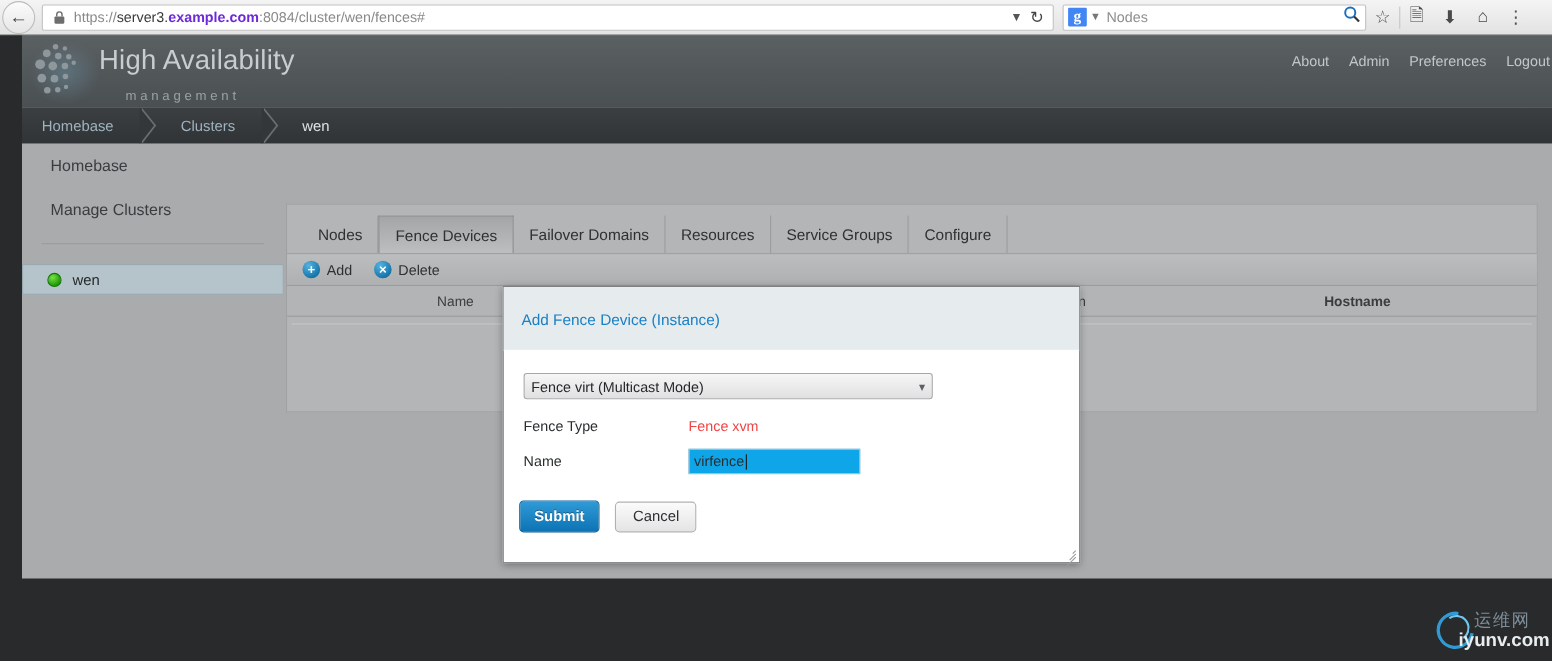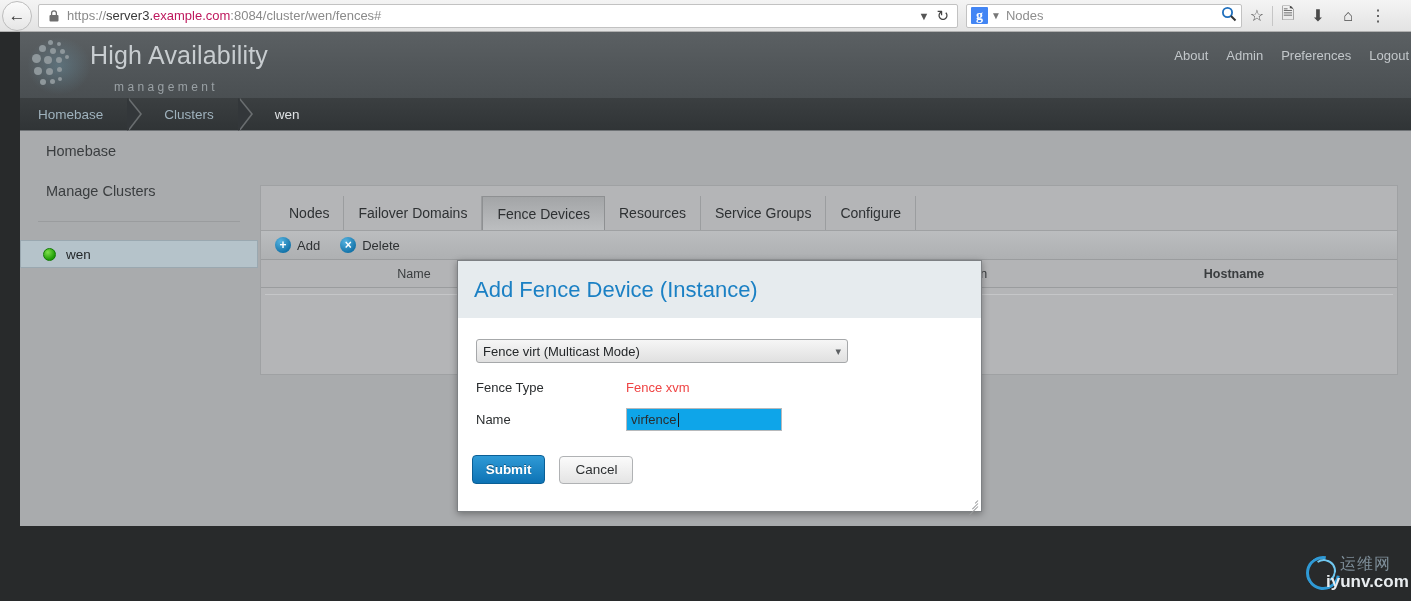--- a/index.html
+++ b/index.html
@@ -28,21 +28,21 @@
   }
   .urlbar {
     flex: 0 0 auto; width: 920px; height: 24px; margin-left: 6px;
     background: #fff; border: 1px solid #c2c2c2; border-radius: 2px;
     display: flex; align-items: center; padding: 0 4px;
   }
   .lock-icon { width: 14px; margin: 0 6px 0 4px; display:flex; align-items:center; justify-content:center;}
   .url-text {
     flex: 1; font-size: 13px; color: #8a8a8a; white-space: nowrap; overflow: hidden;
   }
-  .url-text b { color: #be185d; font-weight: normal; }
+  .url-text b { color: #6d28d9; font-weight: bold; }
   .url-text .scheme { color: #8a8a8a; }
   .url-text .host-main { color: #3a3a3a; }
   .url-drop { color:#555; font-size:11px; padding:0 7px 0 4px; }
   .url-reload { color:#444; font-size:15px; padding-right:4px; }
   .searchbar {
     width: 276px; height: 24px; margin-left: 8px;
     background: #fff; border: 1px solid #c2c2c2; border-radius: 2px;
     display: flex; align-items: center; padding: 0 4px;
   }
   .g-badge {
@@ -163,21 +163,21 @@
   .modal {
     position: absolute; left: 457px; top: 260px; width: 525px; height: 252px;
     background: #ffffff; border: 1px solid #7e8184;
     box-shadow: 0 2px 7px rgba(0,0,0,.35);
     z-index: 40;
   }
   .modal-head {
     height: 58px; background: #e6ebee; border-bottom: 1px solid #ffffff;
     display: flex; align-items: center; padding-left: 16px;
   }
-  .modal-title { font-size: 22px; color: #1b80c4; }
+  .modal-title { font-size: 14px; color: #1b80c4; }
   .modal-body { padding: 20px 18px 0 18px; }
   .sel {
     width: 372px; height: 24px;
     background: linear-gradient(to bottom,#f6f6f6,#e0e0e0);
     border: 1px solid #a6a8aa; border-radius: 3px;
     display: flex; align-items: center; padding: 0 6px;
     font-size: 13px; color: #242729;
   }
   .sel-caret { margin-left: auto; color: #5d6063; font-size: 11px; }
   .frow { display: flex; margin-top: 17px; }
@@ -315,25 +315,25 @@
           <div class="dot-green"></div>
           <span>wen</span>
         </div>
       </div>
 
       <div class="panel">
         <div class="tabs">
           <div class="tab">
               <span>Nodes</span>
             </div>
+          <div class="tab active">
+              <span>Fence Devices</span>
+            </div>
           <div class="tab">
               <span>Failover Domains</span>
-            </div>
-          <div class="tab active">
-              <span>Fence Devices</span>
             </div>
           <div class="tab">
               <span>Resources</span>
             </div>
           <div class="tab">
               <span>Service Groups</span>
             </div>
           <div class="tab">
               <span>Configure</span>
             </div>

